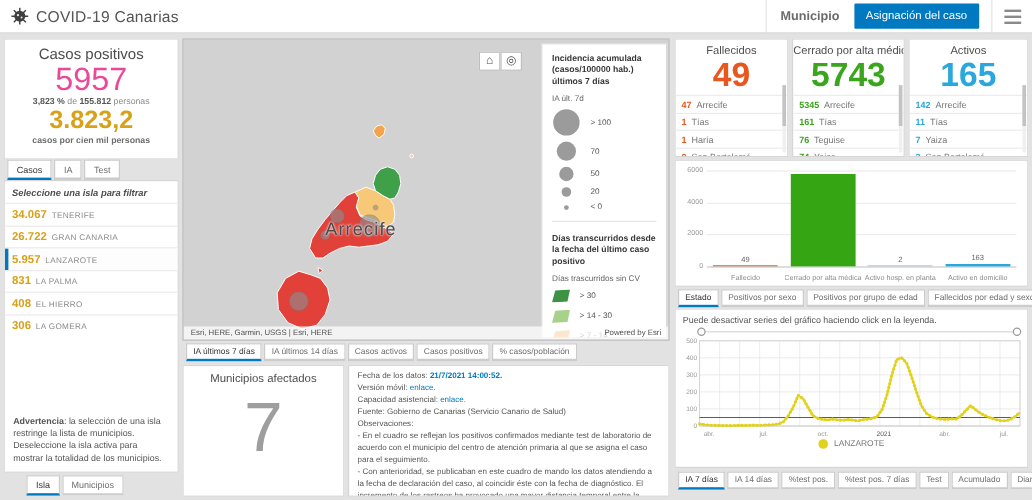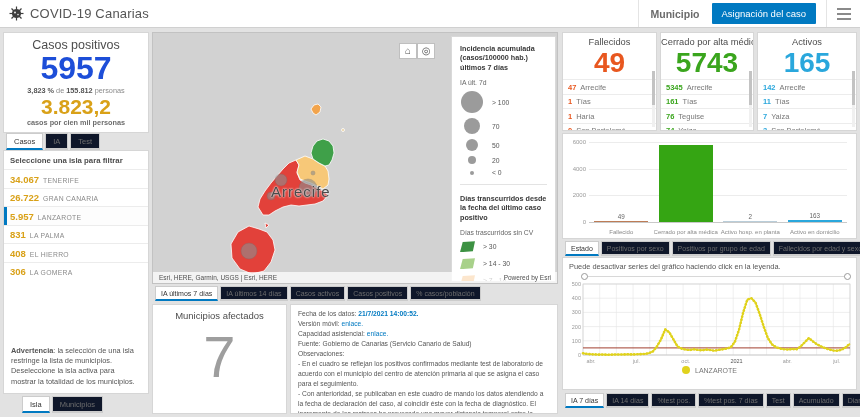--- a/index.html
+++ b/index.html
@@ -17,36 +17,36 @@
   .top-sep { width:1px; height:100%; background:#e4e4e4; }
   .municipio { font-size:10.5px; color:#6b6b6b; font-weight:bold; padding:0 12px; }
   .assign-btn { background:#0079c1; color:#fff; font-size:9.5px; border:none;
                 padding:5px 10px; margin-right:10px; cursor:pointer; border-radius:1px; }
   .menu-btn { width:34px; height:100%; border-left:1px solid #e4e4e4; display:flex;
               flex-direction:column; gap:3px; align-items:center; justify-content:center; cursor:pointer; }
   .menu-btn i { display:block; width:14px; height:2px; background:#8a8a8a; }
 
   
   .tabs { position:absolute; display:flex; gap:2px; align-items:flex-end; }
-  .tab { background:#0f172a; border:1px solid #ccc; border-bottom:2px solid #ccc; color:#6e6e6e;
+  .tab { background:#ffffff; border:1px solid #ccc; border-bottom:2px solid #ccc; color:#6e6e6e;
          font-size:7.5px; padding:3px 7px 2px 7px; white-space:nowrap; cursor:pointer; }
   .tab.active { background:#fff; color:#333; border-bottom:2px solid #0079c1; }
   .tabs.small .tab { font-size:7px; padding:3px 5px 2px 5px; }
 
   
   .card-positives { left:3px; top:32px; width:146px; height:101px; text-align:center; }
   .cp-title { font-size:12.5px; color:#4d4d4d; margin-top:5px; }
-  .cp-value { font-size:32px; font-weight:bold; color:#1d4ed8; line-height:1.05; }
+  .cp-value { font-size:27px; font-weight:normal; color:#ec4899; line-height:1.05; }
   .cp-sub { font-size:7.3px; color:#8a8a8a; }
   .cp-sub b { color:#555; }
   .cp-rate { font-size:21px; font-weight:bold; color:#d9a118; line-height:1.1; }
   .cp-cap { font-size:7.3px; font-weight:bold; color:#6e6e6e; }
   .tabs-left1 { left:6px; top:133px; }
   .card-islands { left:3px; top:150px; width:146px; height:244px; display:flex; flex-direction:column; overflow:hidden; }
-  .isla-header { font-size:7.8px; font-weight:bold; color:#4d4d4d; padding:5px 6px 4px 6px; }
+  .isla-header { font-size:7.8px; font-weight:bold; color:#4d4d4d; padding:5px 6px 4px 6px;font-style:italic; }
   .isla-row { display:flex; align-items:baseline; gap:4px; padding:3.5px 6px 3px 6px;
               border-top:1px solid #ececec; cursor:pointer; }
   .isla-row.selected { box-shadow:inset 3px 0 0 #0079c1; background:#fdfdfd; }
   .isla-val { font-size:9.5px; font-weight:bold; color:#d9a118; }
   .isla-label { font-size:6.8px; color:#8a8a8a; letter-spacing:.3px; }
   .warning { margin-top:auto; padding:5px 7px 6px 7px; font-size:7.4px; line-height:1.4; color:#555; }
   .tabs-left2 { left:6px; top:396px;padding-left:16px; }
 
   
   .map-panel { left:152px; top:32px; width:406px; height:252px; background:#d2d2d2;

